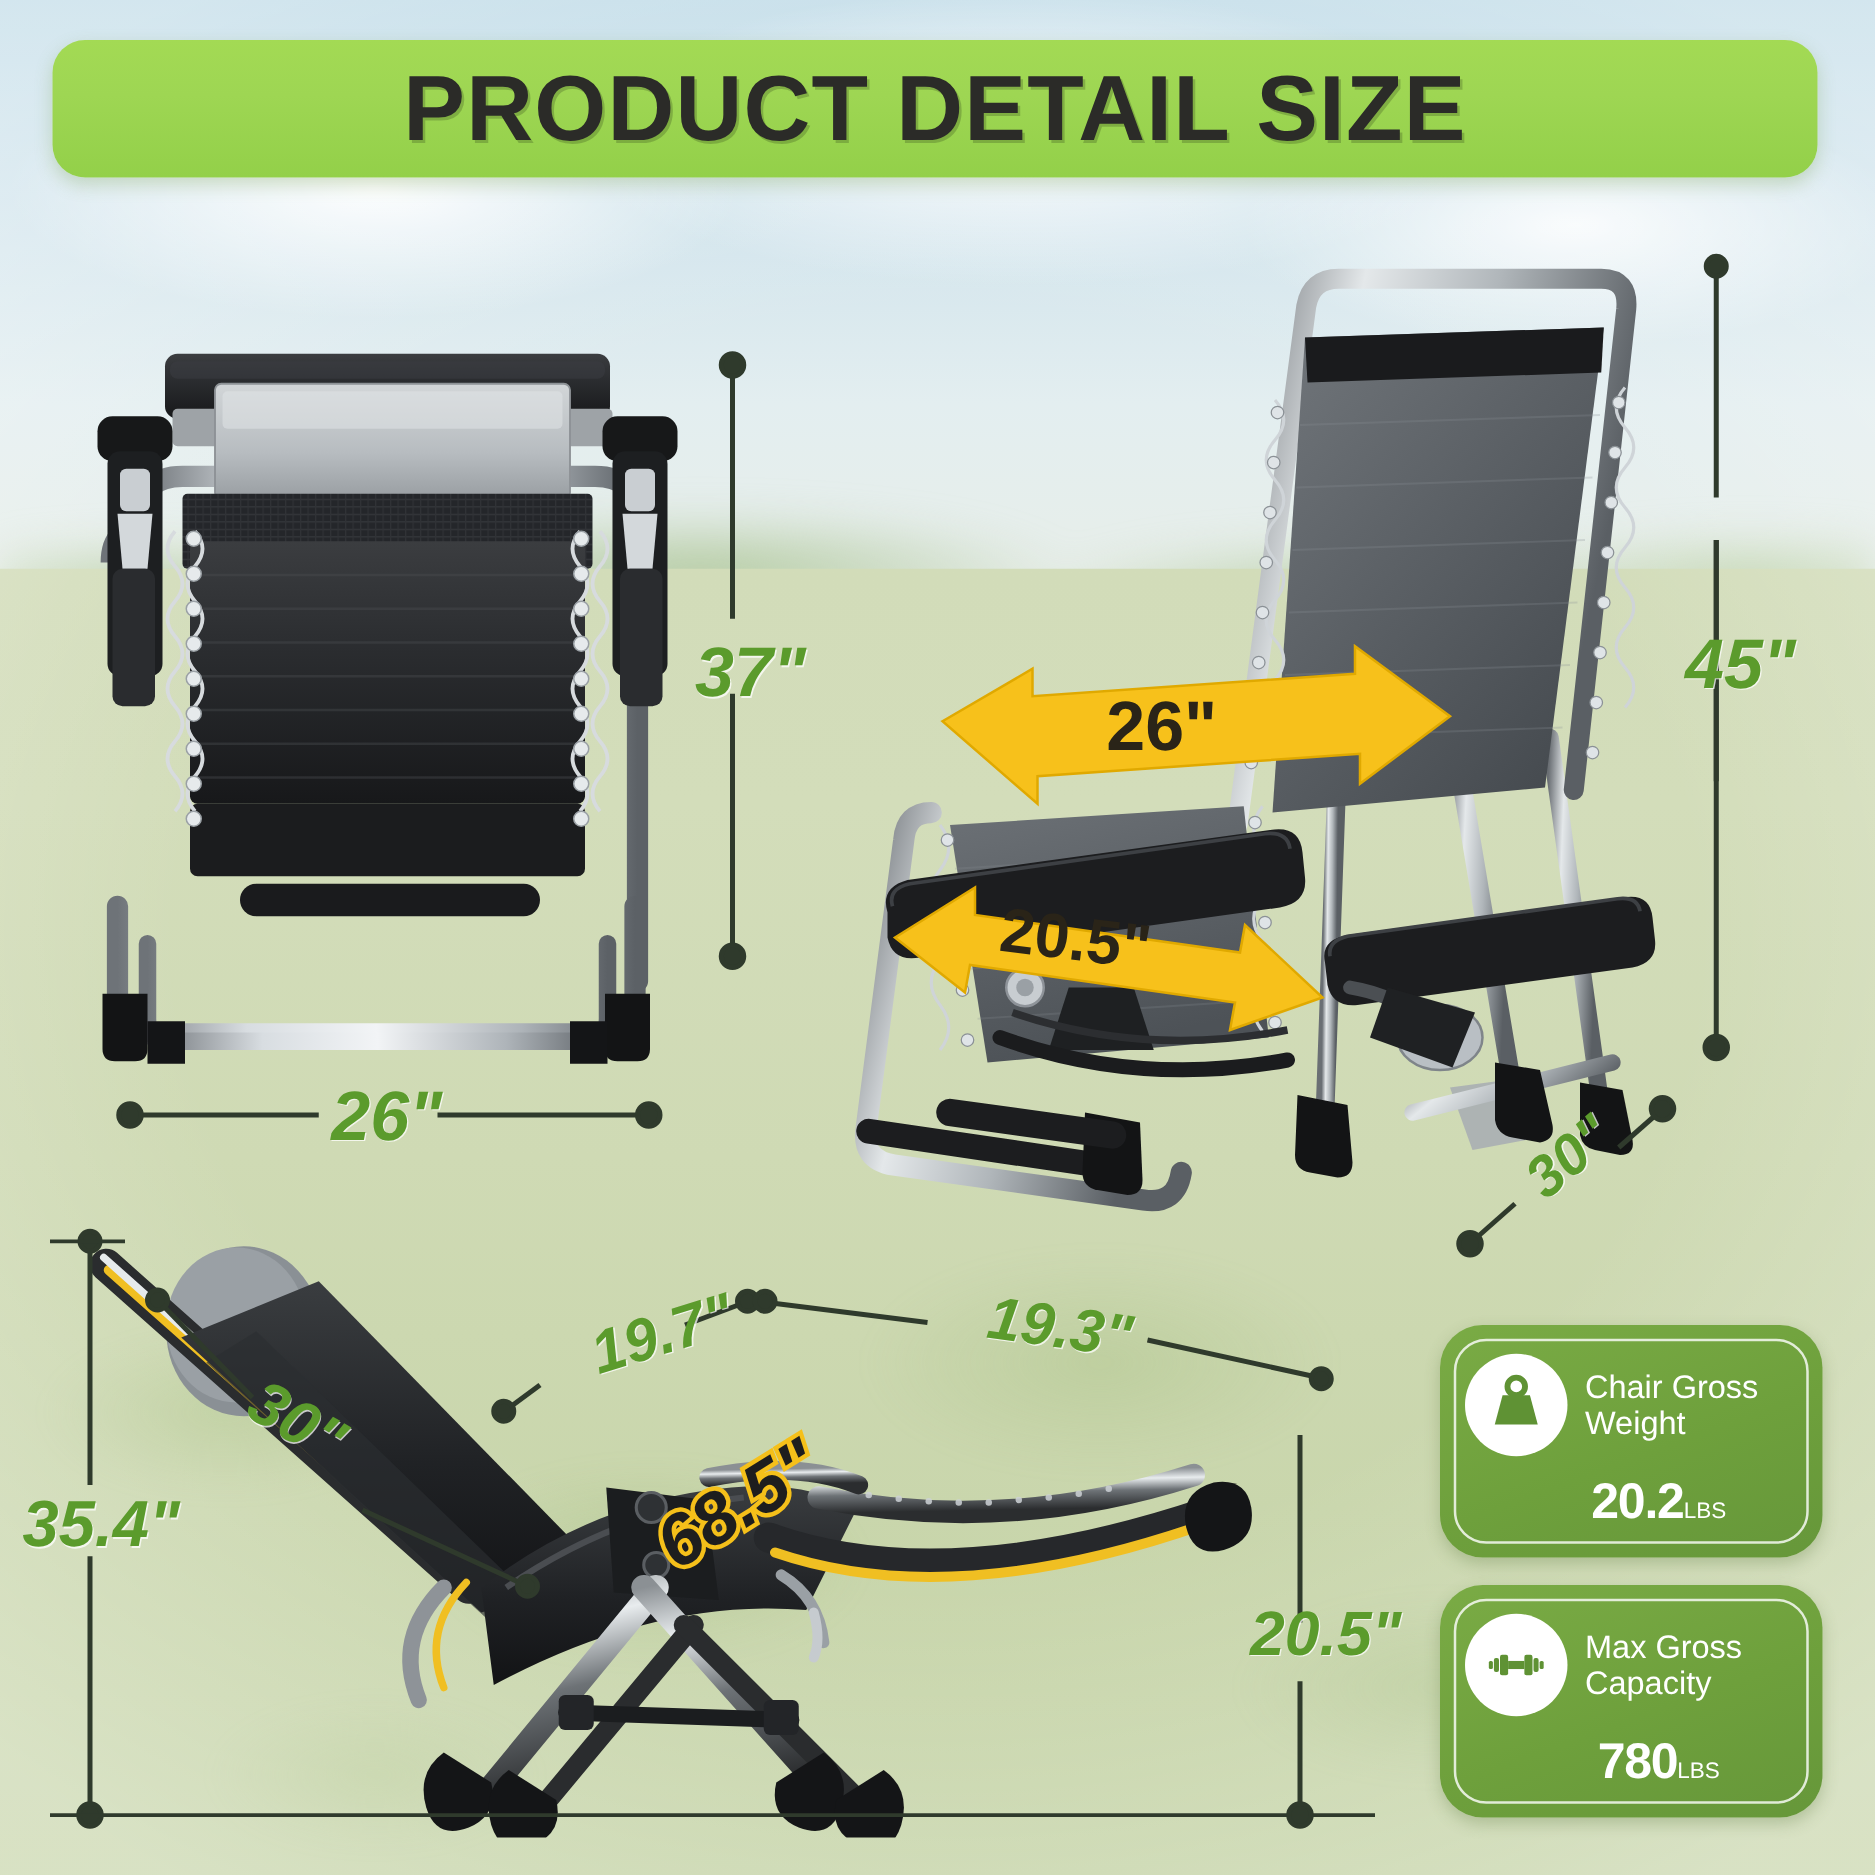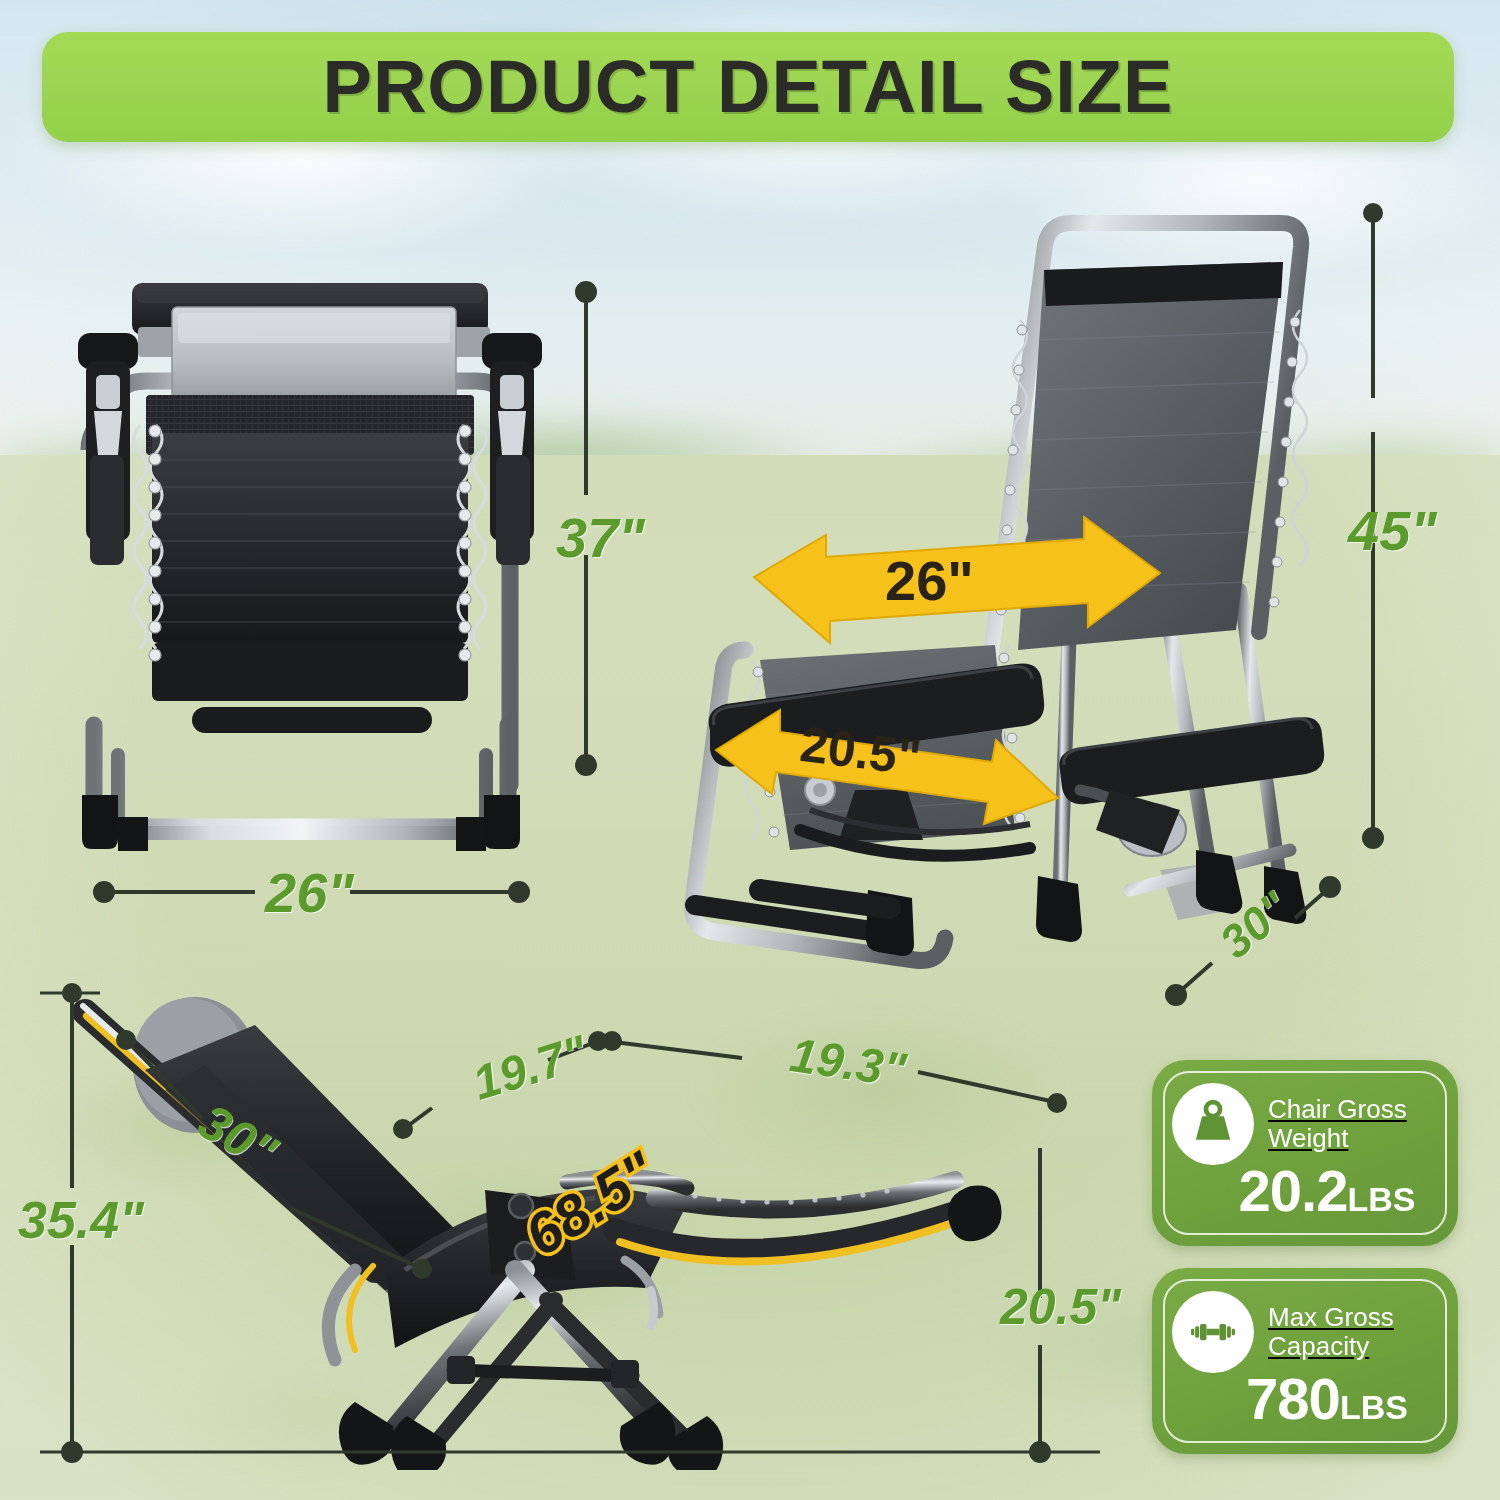--- a/index.html
+++ b/index.html
@@ -97,36 +97,36 @@
   .badge {
     position:relative; width:306px; height:186px; border-radius:34px;
     background:linear-gradient(160deg,#7aab45 0%, #6ea03c 55%, #66973a 100%);
     box-shadow:0 5px 12px rgba(90,120,60,.30);
     margin-bottom:22px;
   }
   .badge-inner-border {
     position:absolute; left:11px; top:11px; right:11px; bottom:11px;
     border:2px solid rgba(255,255,255,.80); border-radius:26px;
   }
-  .badge-top { position:absolute; left:20px; top:16px; right:16px; height:96px; display:flex; align-items:center;text-decoration:underline; }
+  .badge-top { position:absolute; left:20px; top:16px; right:16px; height:96px; display:flex; align-items:center; }
   .badge-icon {
     width:82px; height:82px; flex:0 0 82px; border-radius:50%;
     background:#ffffff; display:flex; align-items:center; justify-content:center;
     margin-right:14px;
   }
   .badge-label {
     color:#ffffff; font-size:26px; line-height:1.12; font-weight:normal;
     font-family:"Liberation Sans", sans-serif;
   }
   .badge-value {
     position:absolute; left:0; right:0; bottom:22px; text-align:center;
     color:#ffffff; font-family:"Liberation Sans", sans-serif;
   }
-  .badge-value .num { font-size:58px; font-weight:bold; letter-spacing:-1px;margin-left:44px; }
-  .badge-value .unit { font-size:34px; font-weight:bold; }
+  .badge-value .num { font-size:40px; font-weight:bold; letter-spacing:-1px;margin-left:44px; }
+  .badge-value .unit { font-size:18px; font-weight:normal; }
 </style>
 </head>
 <body>
 
 <div id="bg">
   <div class="sky"></div>
   <div class="treeline"></div>
   <div class="grass"></div>
   <div class="grass-tex"></div>
   <div class="vign"></div>

